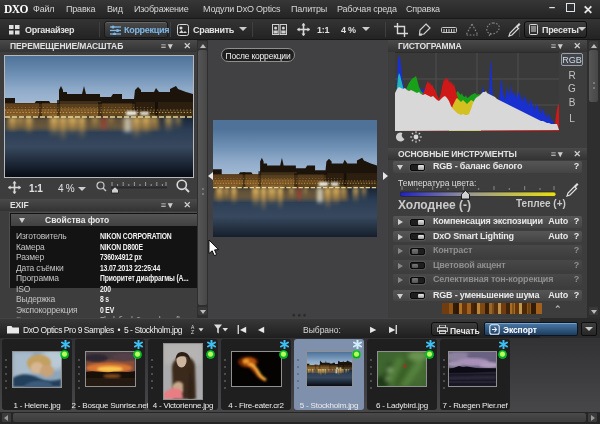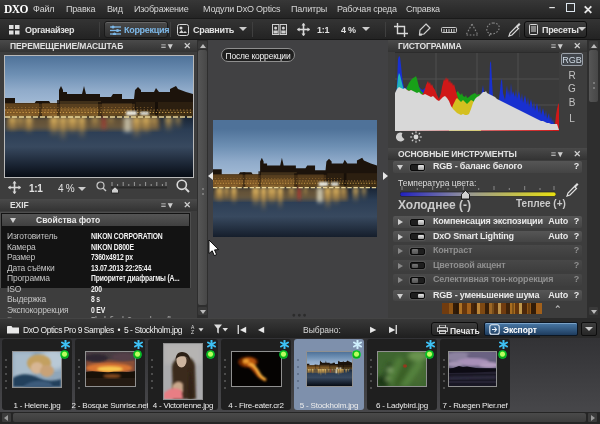--- a/index.html
+++ b/index.html
@@ -363,21 +363,21 @@
       </svg>
   <svg class="ab" style="left:176px;top:139px" width="14" height="14" viewBox="0 0 14 14">
         <circle cx="5.8" cy="5.8" r="4.6" fill="none" stroke="#dadada" stroke-width="1.6"></circle>
         <line x1="9.4" y1="9.4" x2="13" y2="13" stroke="#dadada" stroke-width="2"></line>
       </svg>
 
   <div class="palhdr" style="left:0;top:159px;width:197px">
         <span class="t">EXIF</span>
         <span class="hdricons">≡▾&nbsp;&nbsp;✕</span>
       </div>
-  <div class="ab" style="left:0;top:172px;width:191px;height:76px;background:#131313;border:1px solid #4e4e4e;border-bottom:none">
+  <div class="ab" style="left:9px;top:172px;width:191px;height:76px;background:#131313;border:1px solid #4e4e4e;border-bottom:none">
     <div class="ab" style="left:1px;top:1px;width:187px;height:12px;background:linear-gradient(#555,#404040);">
       <div class="tri-d" style="left:8px;top:4px"></div>
       <div class="ab" style="left:34px;top:0;font-size:8.5px;font-weight:bold;color:#e8e8e8;line-height:12px">Свойства фото</div>
     </div>
     <div class="exrow" style="left:6px;top:18px">Изготовитель<span class="exval">NIKON CORPORATION</span></div>
     <div class="exrow" style="left:6px;top:28.5px">Камера<span class="exval">NIKON D800E</span></div>
     <div class="exrow" style="left:6px;top:39px">Размер<span class="exval">7360x4912 px</span></div>
     <div class="exrow" style="left:6px;top:49.5px">Дата съёмки<span class="exval">13.07.2013 22:25:44</span></div>
     <div class="exrow" style="left:6px;top:60px">Программа<span class="exval">Приоритет диафрагмы (А...</span></div>
     <div class="exrow" style="left:6px;top:70.5px">ISO<span class="exval">200</span></div>

